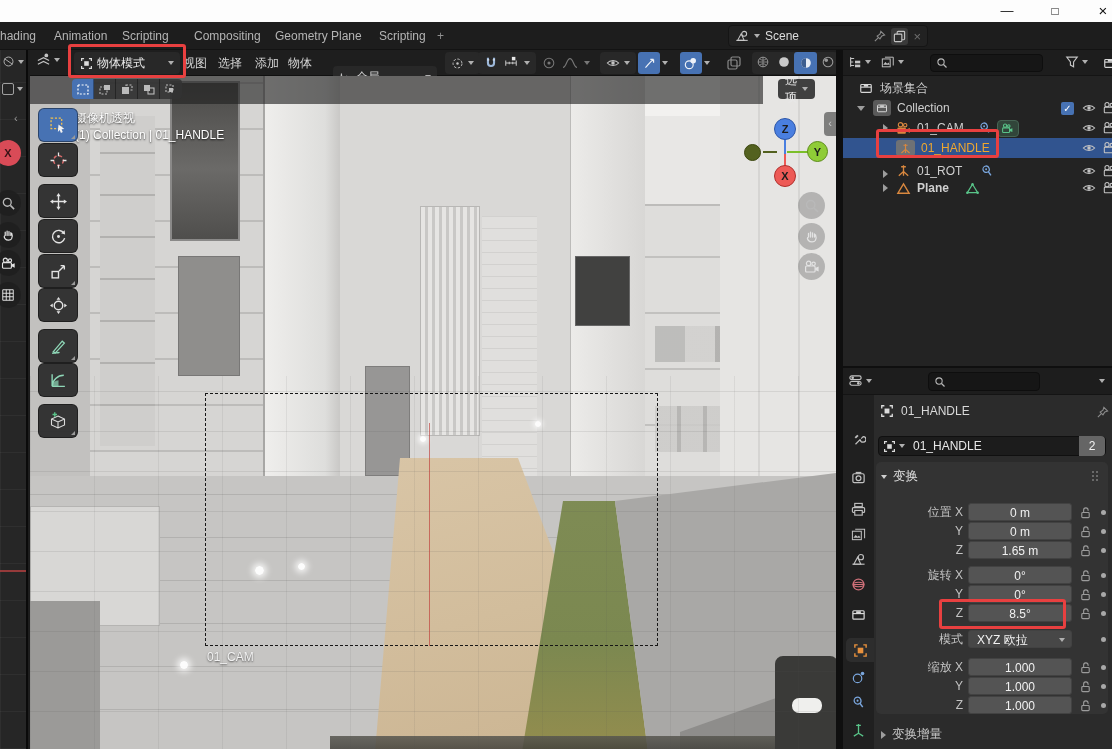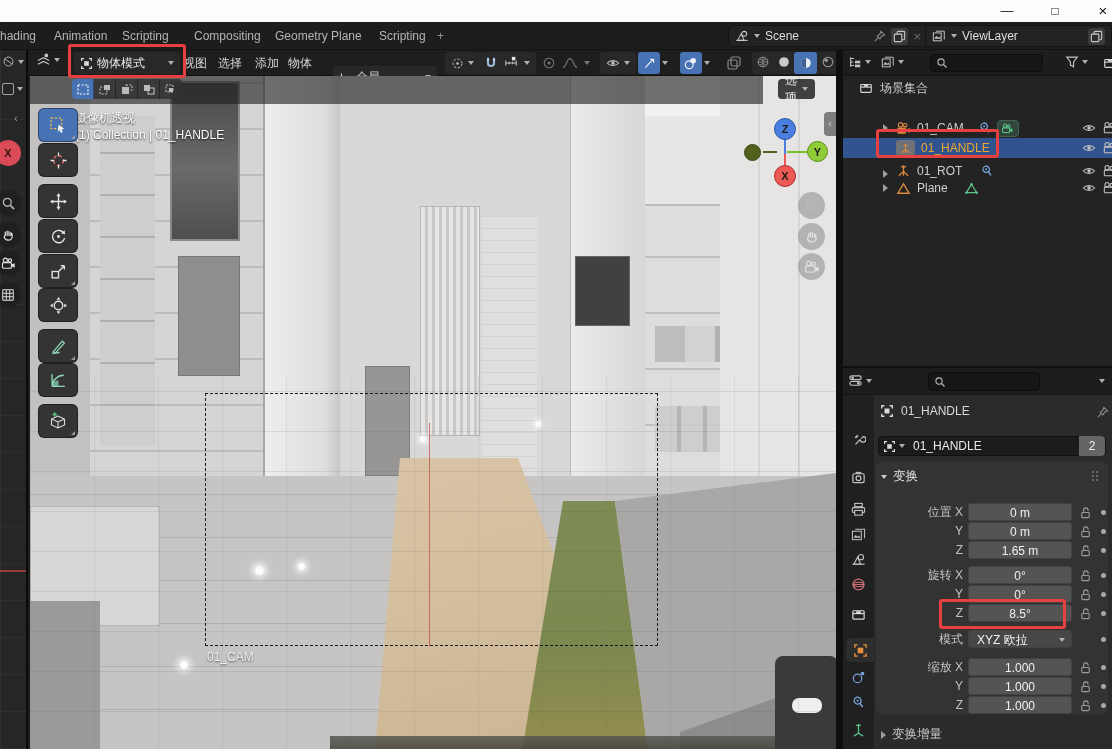--- a/index.html
+++ b/index.html
@@ -175,34 +175,20 @@
       <svg class="icon" width="13" height="13">
           <use href="#i-pin"></use>
         </svg>
       <span style="background:#3a3a3a;border-radius:3px;padding:2px;">
           <svg class="icon" width="13" height="13">
             <use href="#i-copy"></use>
           </svg>
         </span>
       <span style="color:#6e6e6e;font-size:13px;">×</span>
     </div>
-    <div class="idblock" style="left:925px;width:187px;border-radius:4px 0 0 4px;">
-      <svg class="icon" width="14" height="14" viewBox="0 0 16 16">
-          <rect x="1.5" y="4.5" width="9" height="9" fill="none" stroke="#c8c8c8" stroke-width="1.1"></rect>
-          <path d="M4.5 2.5 H14 V12" fill="none" stroke="#c8c8c8" stroke-width="1.1"></path>
-          <path d="M2.5 11 L5 8 L7 10 L8.5 8.5 L10 11 Z" fill="#c8c8c8"></path>
-        </svg>
-      <span class="chev"></span>
-      <span style="flex:1;">ViewLayer</span>
-      <span style="background:#3a3a3a;border-radius:3px;padding:2px;">
-          <svg class="icon" width="13" height="13">
-            <use href="#i-copy"></use>
-          </svg>
-        </span>
-    </div>
   </div>
 
   <div class="leftstrip">
     <div class="abs" style="left:2px;top:5px;display:flex;gap:3px;align-items:center;">
       <svg width="13" height="13" viewBox="0 0 16 16">
           <circle cx="8" cy="8" r="5.5" fill="none" stroke="#b0b0b0" stroke-width="1.2"></circle>
           <path d="M3 4.5 L13 11.5" stroke="#b0b0b0" stroke-width="1.2"></path>
         </svg>
       <span class="chev"></span>
     </div>
@@ -551,20 +537,36 @@
         </svg>
     </div>
 
     <div class="orow" style="top:28px;">
       <svg style="margin-left:16px;" width="14" height="14">
           <use href="#i-boxcoll"></use>
         </svg>
       <span style="margin-left:7px;">场景集合</span>
     </div>
 
+    <div class="orow" style="top:48px;">
+      <span class="tri-d" style="margin-left:14px;"></span>
+      <span style="margin-left:8px;width:18px;height:16px;background:#5a5a5a;border-radius:3px;display:inline-flex;align-items:center;justify-content:center;">
+          <svg width="12" height="12">
+            <use href="#i-boxcoll"></use>
+          </svg>
+        </span>
+      <span style="margin-left:6px;flex:1;">Collection</span>
+      <span style="width:13px;height:13px;background:#4772b3;border-radius:2px;color:#fff;font-size:10px;display:inline-flex;align-items:center;justify-content:center;margin-right:8px;">✓</span>
+      <svg width="14" height="14" style="margin-right:7px;">
+          <use href="#i-eye"></use>
+        </svg>
+      <svg width="14" height="14" style="margin-right:-5px;">
+          <use href="#i-cam"></use>
+        </svg>
+    </div>
 
     <div class="orow" style="top:68px;">
       <span class="tri-r" style="margin-left:40px;"></span>
       <svg style="margin-left:8px;" width="15" height="15">
           <use href="#i-objcam"></use>
         </svg>
       <span style="margin-left:6px;">01_CAM</span>
       <svg style="margin-left:14px;" width="14" height="14">
           <use href="#i-constraint"></use>
         </svg>
@@ -608,21 +610,21 @@
         </svg>
       <span style="flex:1;"></span>
       <svg width="14" height="14" style="margin-right:7px;">
           <use href="#i-eye"></use>
         </svg>
       <svg width="14" height="14" style="margin-right:-5px;">
           <use href="#i-cam"></use>
         </svg>
     </div>
 
-    <div class="orow" style="top:128px;">
+    <div class="orow" style="top:128px;font-weight:bold;">
       <span class="tri-r" style="margin-left:40px;"></span>
       <svg style="margin-left:8px;" width="15" height="15">
           <use href="#i-tri"></use>
         </svg>
       <span style="margin-left:6px;">Plane</span>
       <svg style="margin-left:16px;" width="15" height="15">
           <use href="#i-meshtri"></use>
         </svg>
       <span style="flex:1;"></span>
       <svg width="14" height="14" style="margin-right:7px;">

